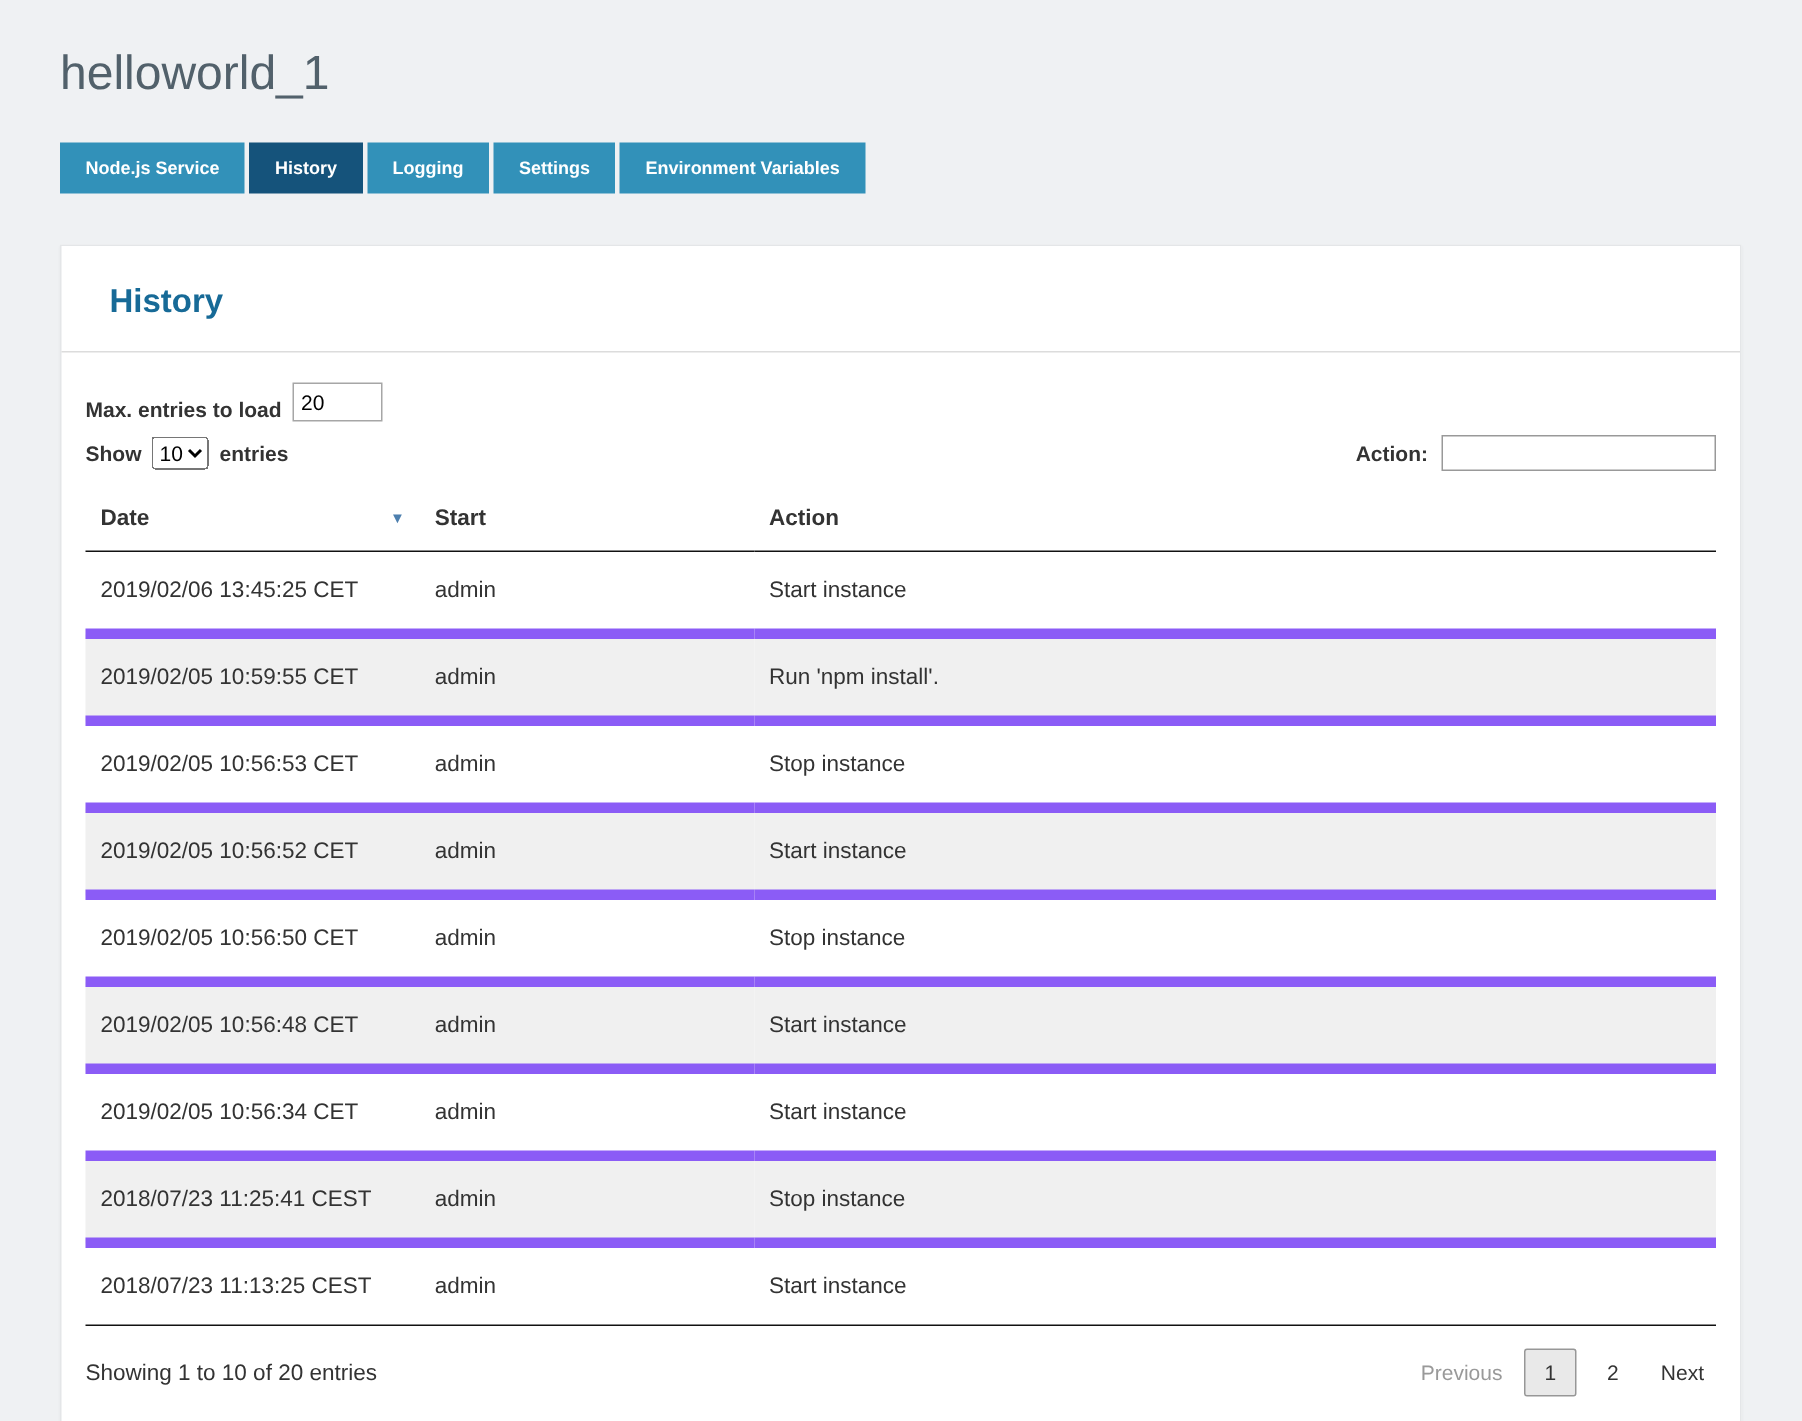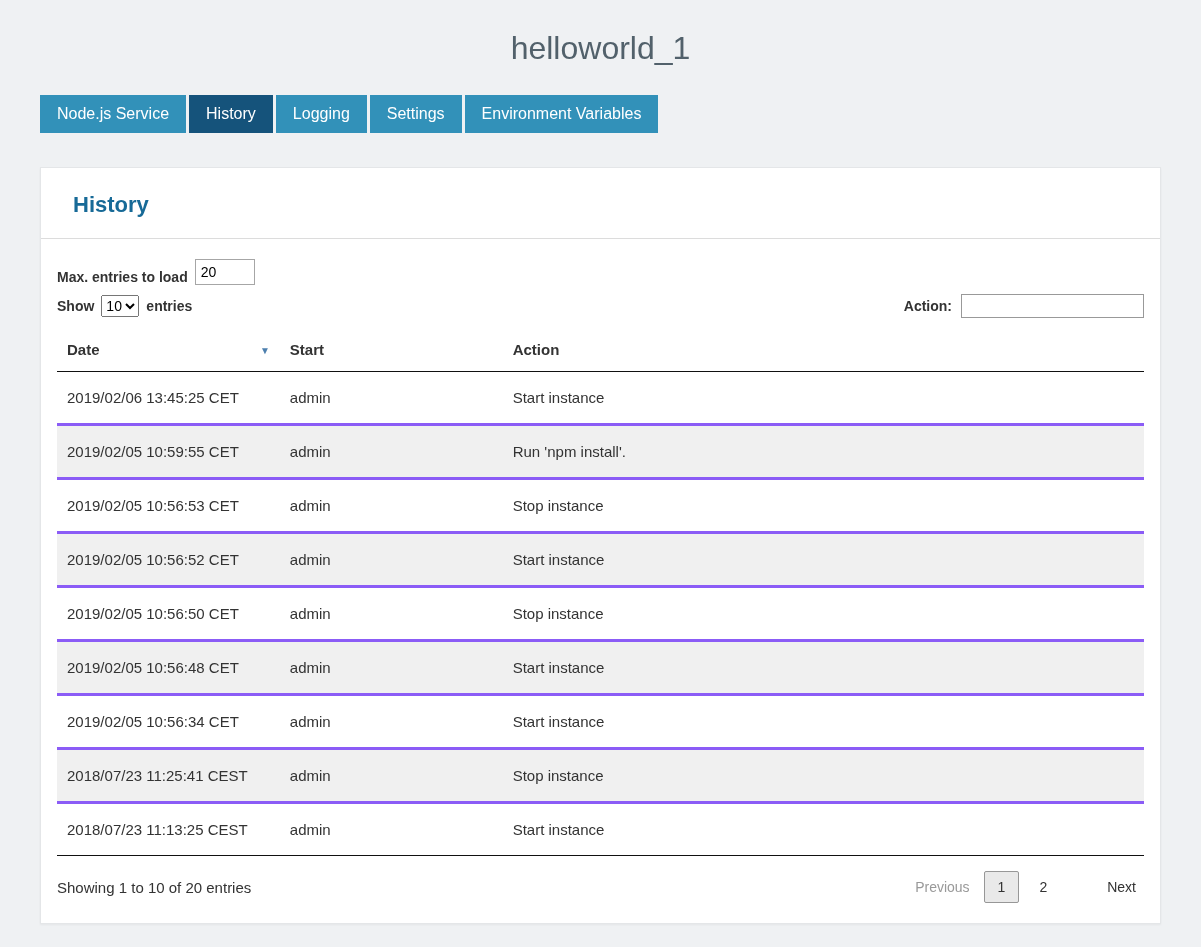--- a/index.html
+++ b/index.html
@@ -9,29 +9,28 @@
     font-family: "Liberation Sans", sans-serif;
     color: #333;
   }
   .page { padding: 24px 40px 40px; }
 
   h1.page-title {
     margin: 6px 0 28px;
     font-size: 32px;
     font-weight: 400;
     color: #52616b;
-    text-align: center;
   }
 
   .tabs { display: flex; gap: 3px; }
   .tab {
     background: #3291b9;
     color: #fff;
-    font-weight: normal;
-    font-size: 16px;
+    font-weight: bold;
+    font-size: 12px;
     padding: 10px 17px;
     cursor: pointer;
     white-space: nowrap;
   }
   .tab.active { background: #15537b; }
 
   .card {
     margin-top: 34px;
     background: #fff;
     border: 1px solid #e4e6e8;
@@ -117,21 +116,21 @@
     position: absolute;
     right: 10px;
     top: 50%;
     transform: translateY(-50%);
     font-size: 10px;
     color: #4d7fae;
   }
   table.history-table tbody td {
     font-size: 15px;
     padding: 17px 10px;
-    border-bottom: 3px solid #8b5cf6;
+    border-bottom: 7px solid #8b5cf6;
     color: #333;
   }
   table.history-table tbody tr:nth-child(even) { background: #f0f0f0; }
   table.history-table tbody tr:last-child td { border-bottom: none; }
 
   .table-footer {
     margin-top: 0;
     border-top: 1px solid #111;
     margin-left: 16px;
     margin-right: 16px;
@@ -140,21 +139,20 @@
     justify-content: space-between;
     align-items: center;
     font-size: 15px;
   }
   .pagination { display: flex; align-items: center; gap: 6px; }
   .page-link {
     padding: 7px 8px;
     cursor: pointer;
     color: #333;
     font-size: 14px;
-    margin-left: 32px;
   }
   .page-link.disabled { color: #999; cursor: default; }
   .page-btn {
     padding: 7px 13px;
     font-size: 14px;
     color: #333;
     cursor: pointer;
     border: 1px solid transparent;
     border-radius: 2px;
   }

